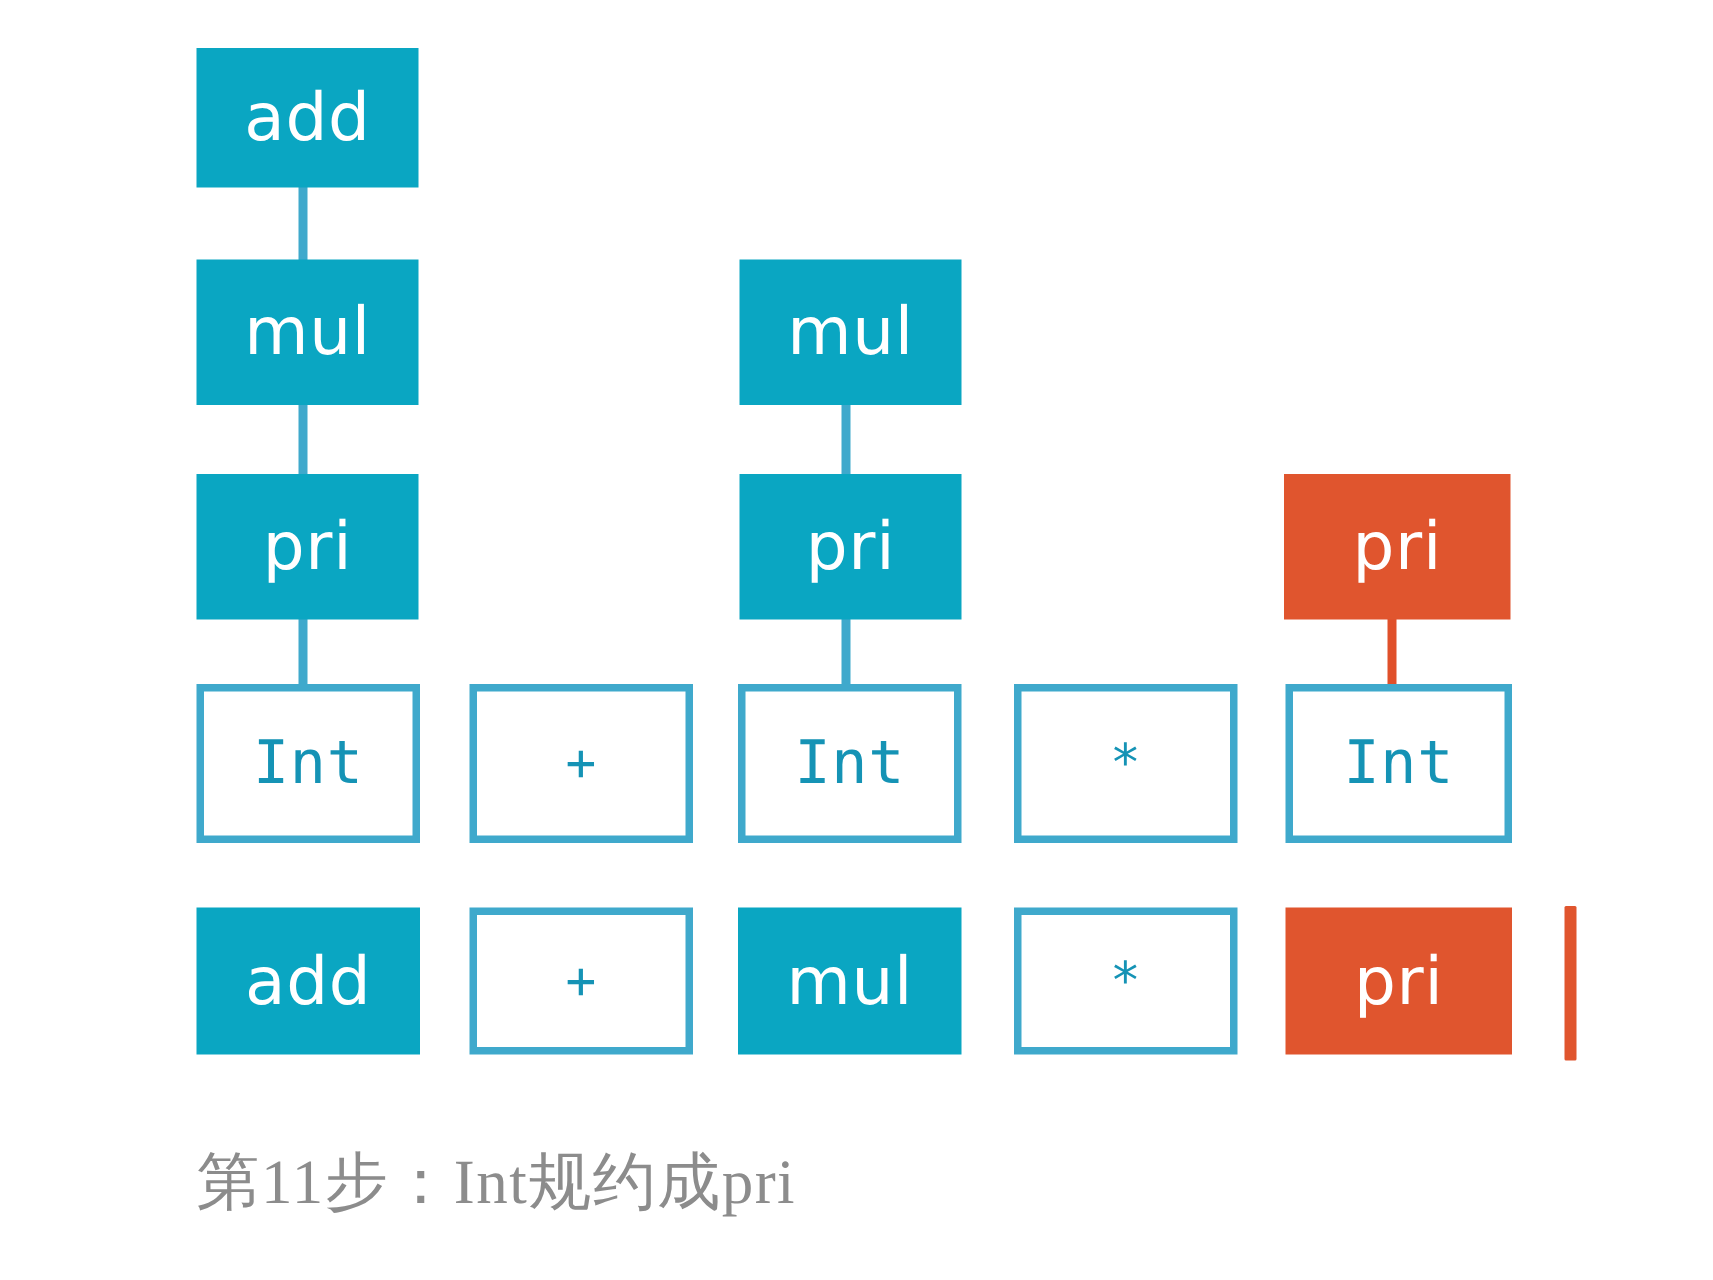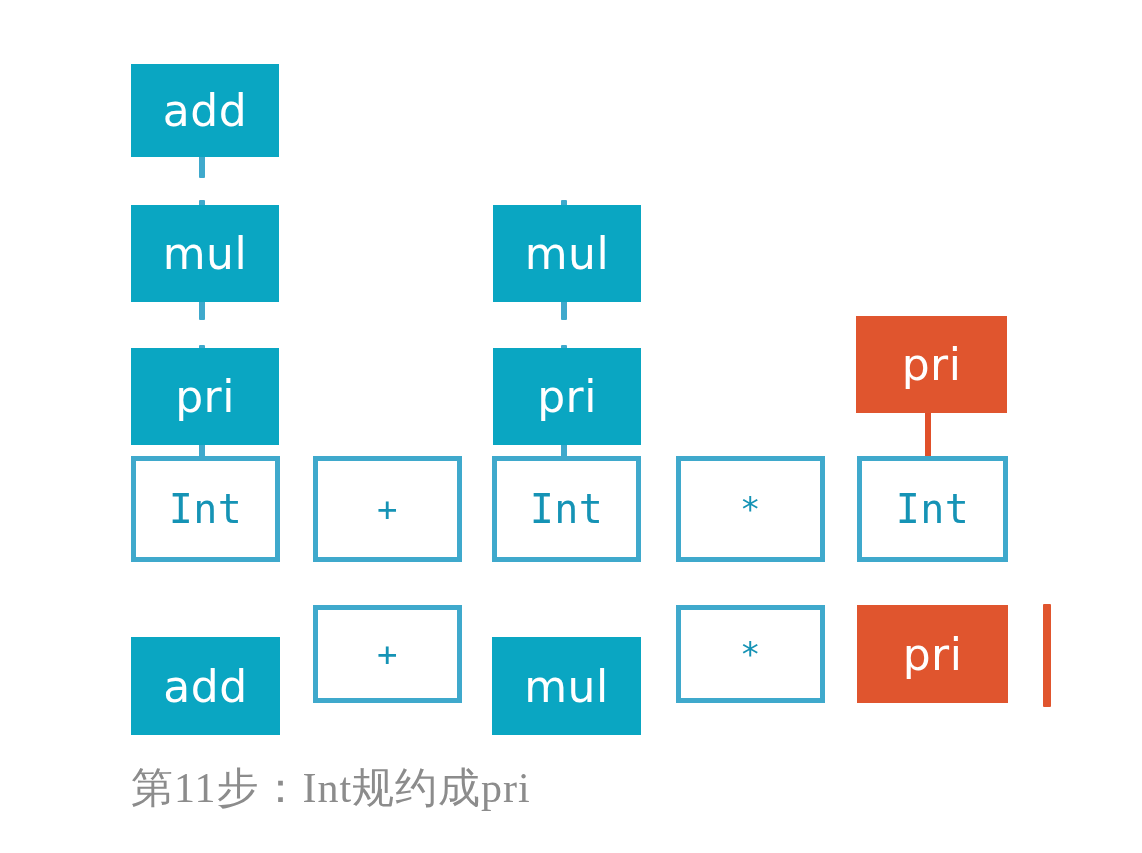--- a/index.html
+++ b/index.html
@@ -37,21 +37,20 @@
     font-family: "DejaVu Sans", sans-serif;
     letter-spacing: 0.5px;
   }
 
   
   .node.filled {
     background: #0aa6c2;
     color: #ffffff;
     font-size: 44px;
     font-weight: 400;
-    margin-top: 32px;
   }
   
   .node.filled-orange {
     background: #e0552e;
     color: #ffffff;
     font-size: 44px;
     font-weight: 400;
   }
   
   .node.outlined {

